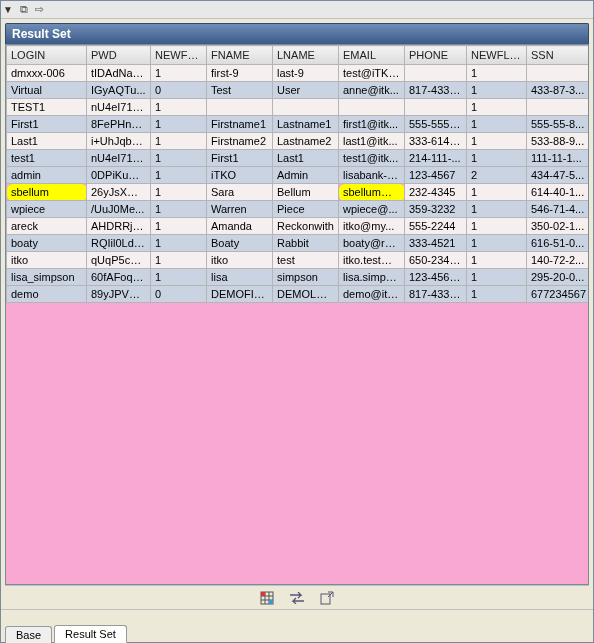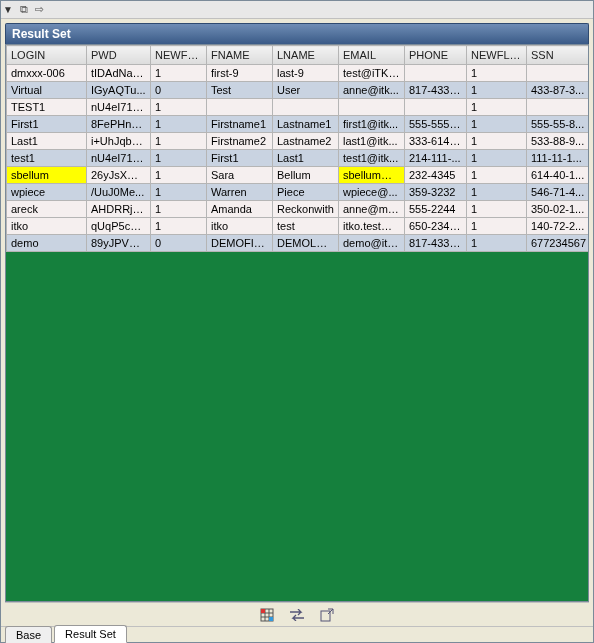--- a/index.html
+++ b/index.html
@@ -48,21 +48,21 @@
   .table-wrapper {
     flex: 1;
     border: 1px solid #7a8a99;
     background: #d6dde7;
     overflow: hidden;
     display: flex; flex-direction: column;
   }
   .scroll-area {
     flex: 1;
     overflow: auto;
-    background: #15803d;
+    background: #f9a8d4;
   }
   table {
     border-collapse: collapse;
     width: 100%;
     table-layout: fixed;
     font-size: 11px;
   }
   thead th {
     background: linear-gradient(to bottom,#f2f2f2,#dcdcdc);
     border: 1px solid #b5b5b5;
@@ -76,35 +76,35 @@
     position: sticky; top: 0;
   }
   tbody td {
     border: 1px solid #b5b5b5;
     padding: 2px 4px;
     white-space: nowrap; overflow: hidden; text-overflow: ellipsis;
     height: 16px;
   }
   tbody tr.even td { background: #f5efef; }
   tbody tr.odd  td { background: #c9d3e1; }
-  td.hl, tbody tr .hl { background: #ffff00 !important; }
+  td.hl, tbody tr .hl { background: #ffff00 !important; border-radius: 6px; }
   .toolbar-bottom {
     height: 24px;
     display: flex; align-items: center; justify-content: center;
     gap: 14px;
     background: #ece9d8;
     border-top: 1px solid #c0c0c0;
   }
   .toolbar-bottom .tbtn {
     width: 16px; height: 16px;
     display: inline-flex; align-items: center; justify-content: center;
     cursor: pointer;
   }
   .tabstrip {
-    height: 16px;
+    height: 33px;
     display: flex; align-items: flex-end;
     background: #ece9d8;
     padding: 0 4px;
     border-top: 1px solid #c0c0c0;
   }
   .tab {
     border: 1px solid #999;
     border-bottom: none;
     background: #efefef;
     padding: 2px 10px;
@@ -224,20 +224,31 @@
                 <td>test1</td>
                 <td>nU4eI71b...</td>
                 <td>1</td>
                 <td>First1</td>
                 <td>Last1</td>
                 <td>test1@itk...</td>
                 <td>214-111-...</td>
                 <td>1</td>
                 <td>111-11-1...</td>
               </tr>
+              <tr class="odd">
+                <td>admin</td>
+                <td>0DPiKuNIr...</td>
+                <td>1</td>
+                <td>iTKO</td>
+                <td>Admin</td>
+                <td>lisabank-a...</td>
+                <td>123-4567</td>
+                <td>2</td>
+                <td>434-47-5...</td>
+              </tr>
               <tr class="even">
                 <td class="hl">sbellum</td>
                 <td>26yJsXNp...</td>
                 <td>1</td>
                 <td>Sara</td>
                 <td>Bellum</td>
                 <td class="hl">sbellum@...</td>
                 <td>232-4345</td>
                 <td>1</td>
                 <td>614-40-1...</td>
@@ -252,35 +263,57 @@
                 <td>359-3232</td>
                 <td>1</td>
                 <td>546-71-4...</td>
               </tr>
               <tr class="even">
                 <td>areck</td>
                 <td>AHDRRjD...</td>
                 <td>1</td>
                 <td>Amanda</td>
                 <td>Reckonwith</td>
-                <td>anne@my...</td>
+                <td>itko@my...</td>
                 <td>555-2244</td>
                 <td>1</td>
                 <td>350-02-1...</td>
+              </tr>
+              <tr class="odd">
+                <td>boaty</td>
+                <td>RQIil0Ldp...</td>
+                <td>1</td>
+                <td>Boaty</td>
+                <td>Rabbit</td>
+                <td>boaty@ra...</td>
+                <td>333-4521</td>
+                <td>1</td>
+                <td>616-51-0...</td>
               </tr>
               <tr class="even">
                 <td>itko</td>
                 <td>qUqP5cyx...</td>
                 <td>1</td>
                 <td>itko</td>
                 <td>test</td>
                 <td>itko.test@...</td>
                 <td>650-234-...</td>
                 <td>1</td>
                 <td>140-72-2...</td>
+              </tr>
+              <tr class="odd">
+                <td>lisa_simpson</td>
+                <td>60fAFoq+...</td>
+                <td>1</td>
+                <td>lisa</td>
+                <td>simpson</td>
+                <td>lisa.simps...</td>
+                <td>123-456-...</td>
+                <td>1</td>
+                <td>295-20-0...</td>
               </tr>
               <tr class="odd">
                 <td>demo</td>
                 <td>89yJPVNn...</td>
                 <td>0</td>
                 <td>DEMOFIRST</td>
                 <td>DEMOLAST</td>
                 <td>demo@itk...</td>
                 <td>817-433-...</td>
                 <td>1</td>

